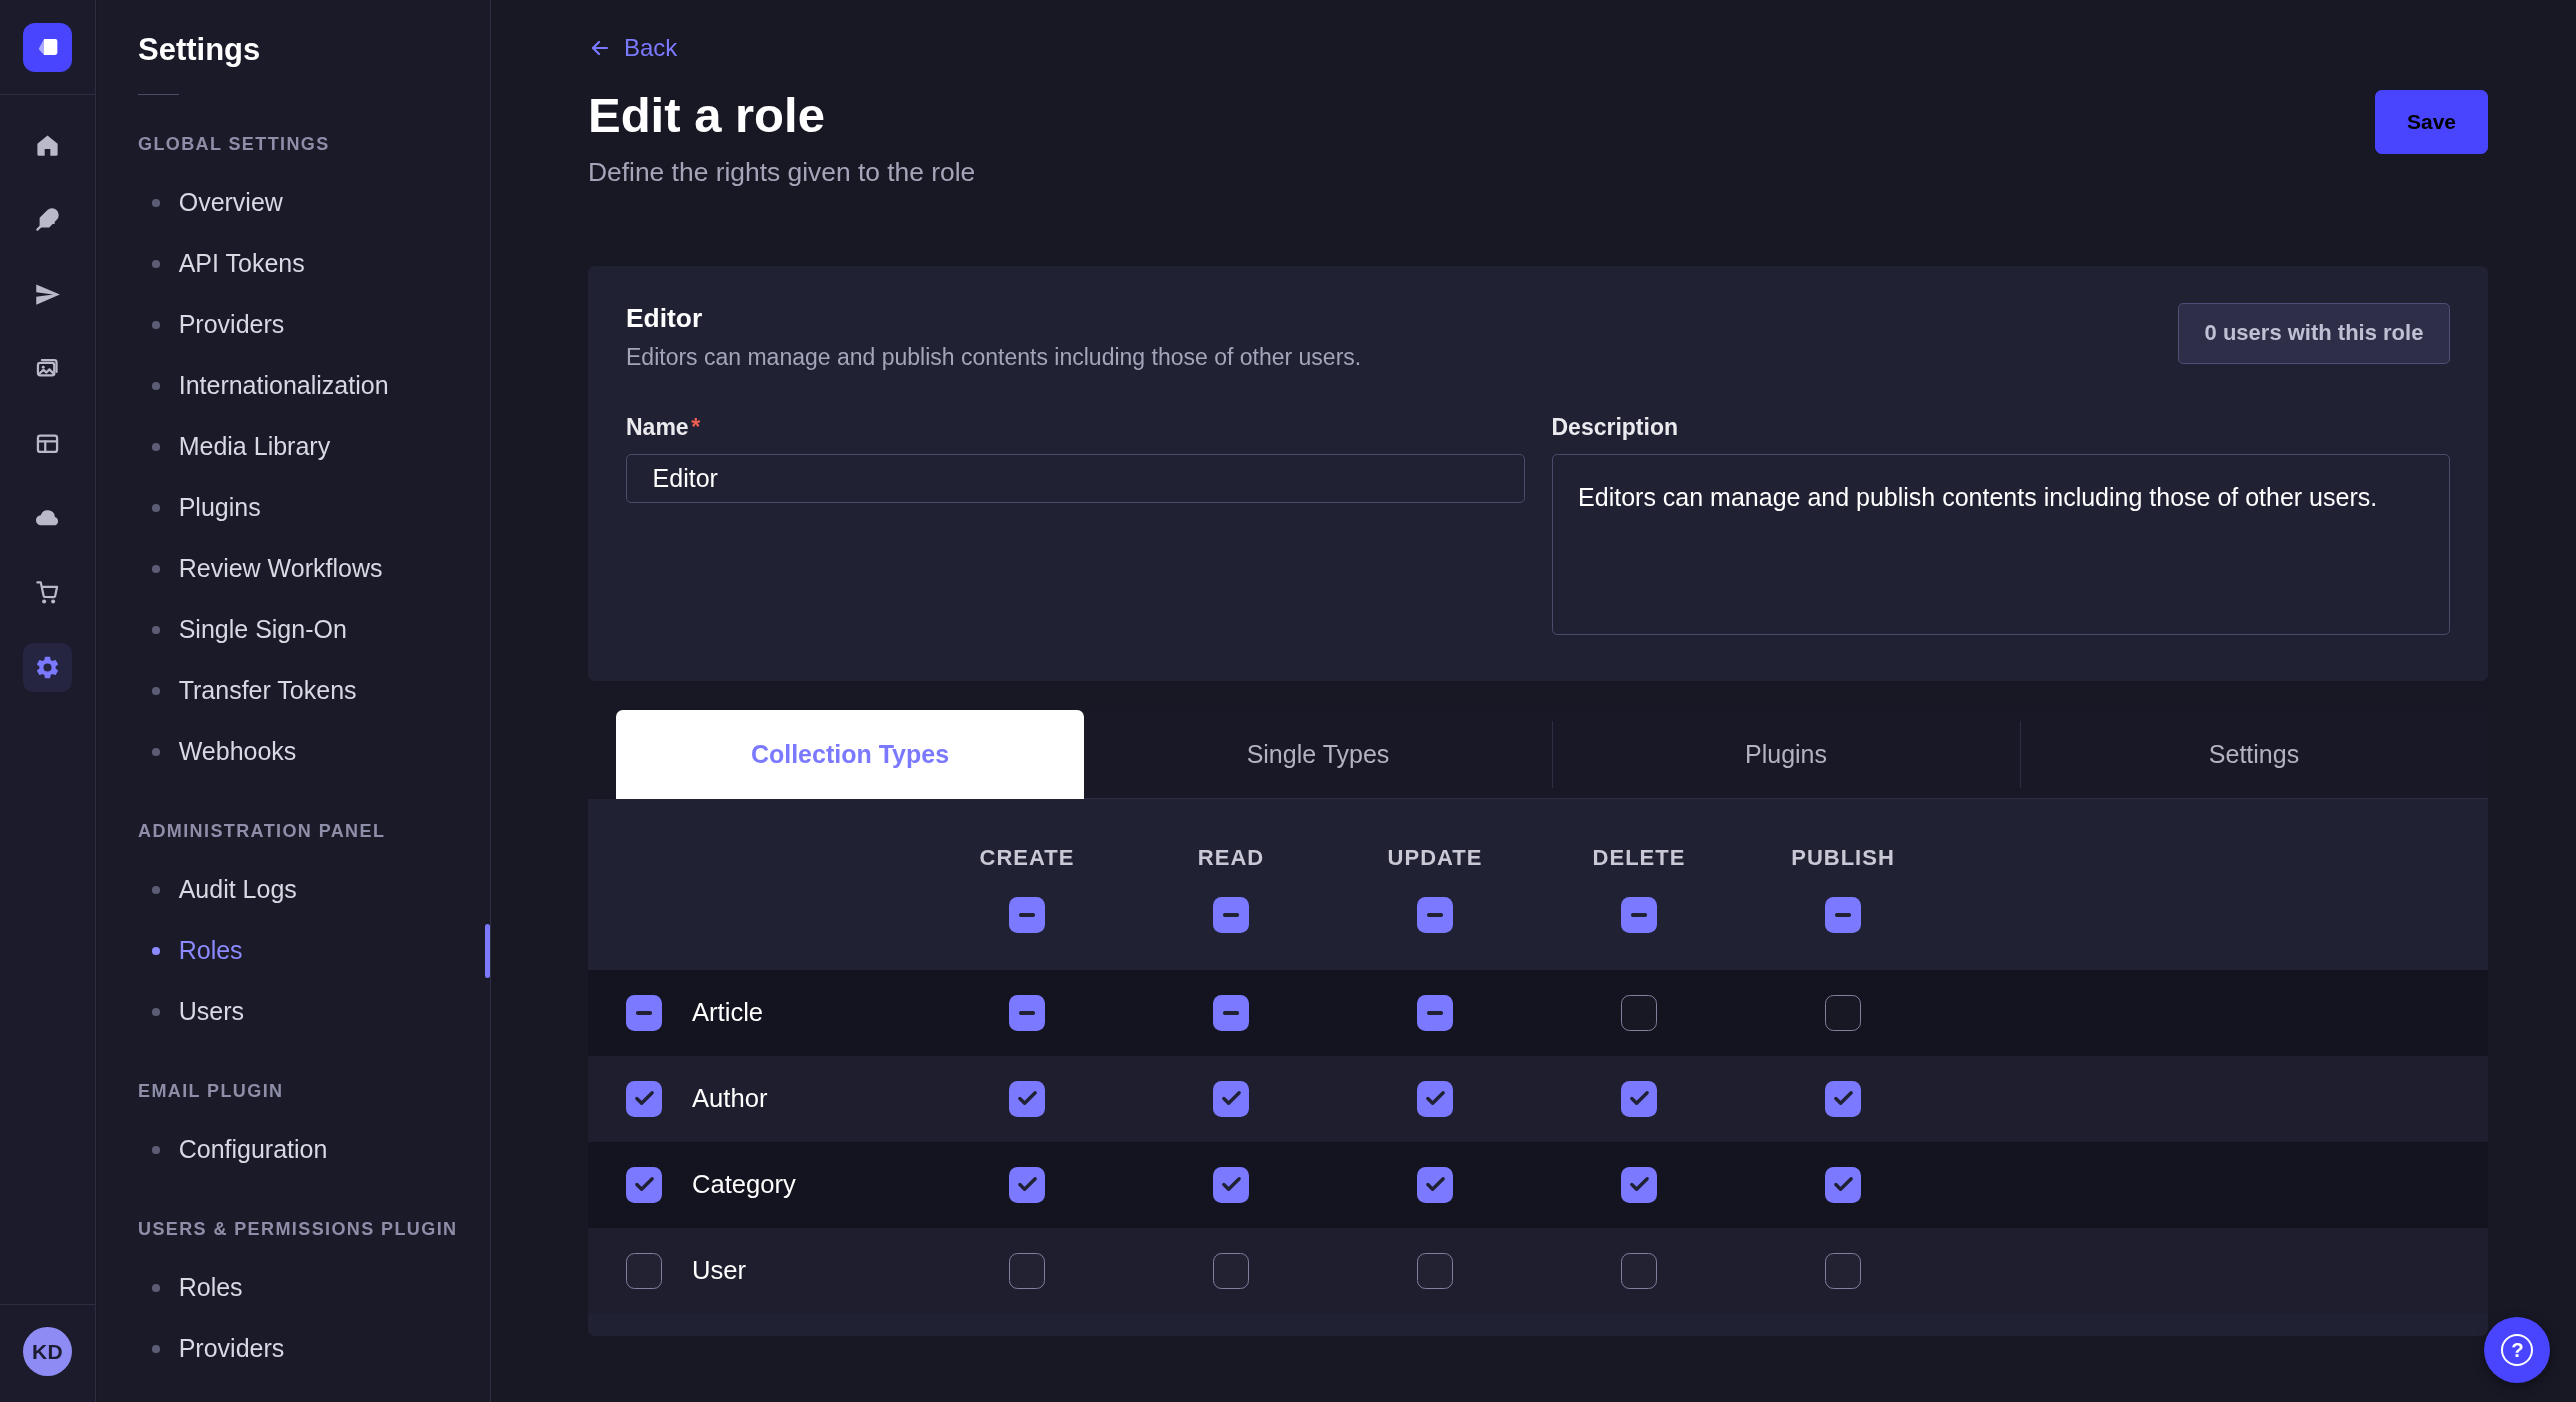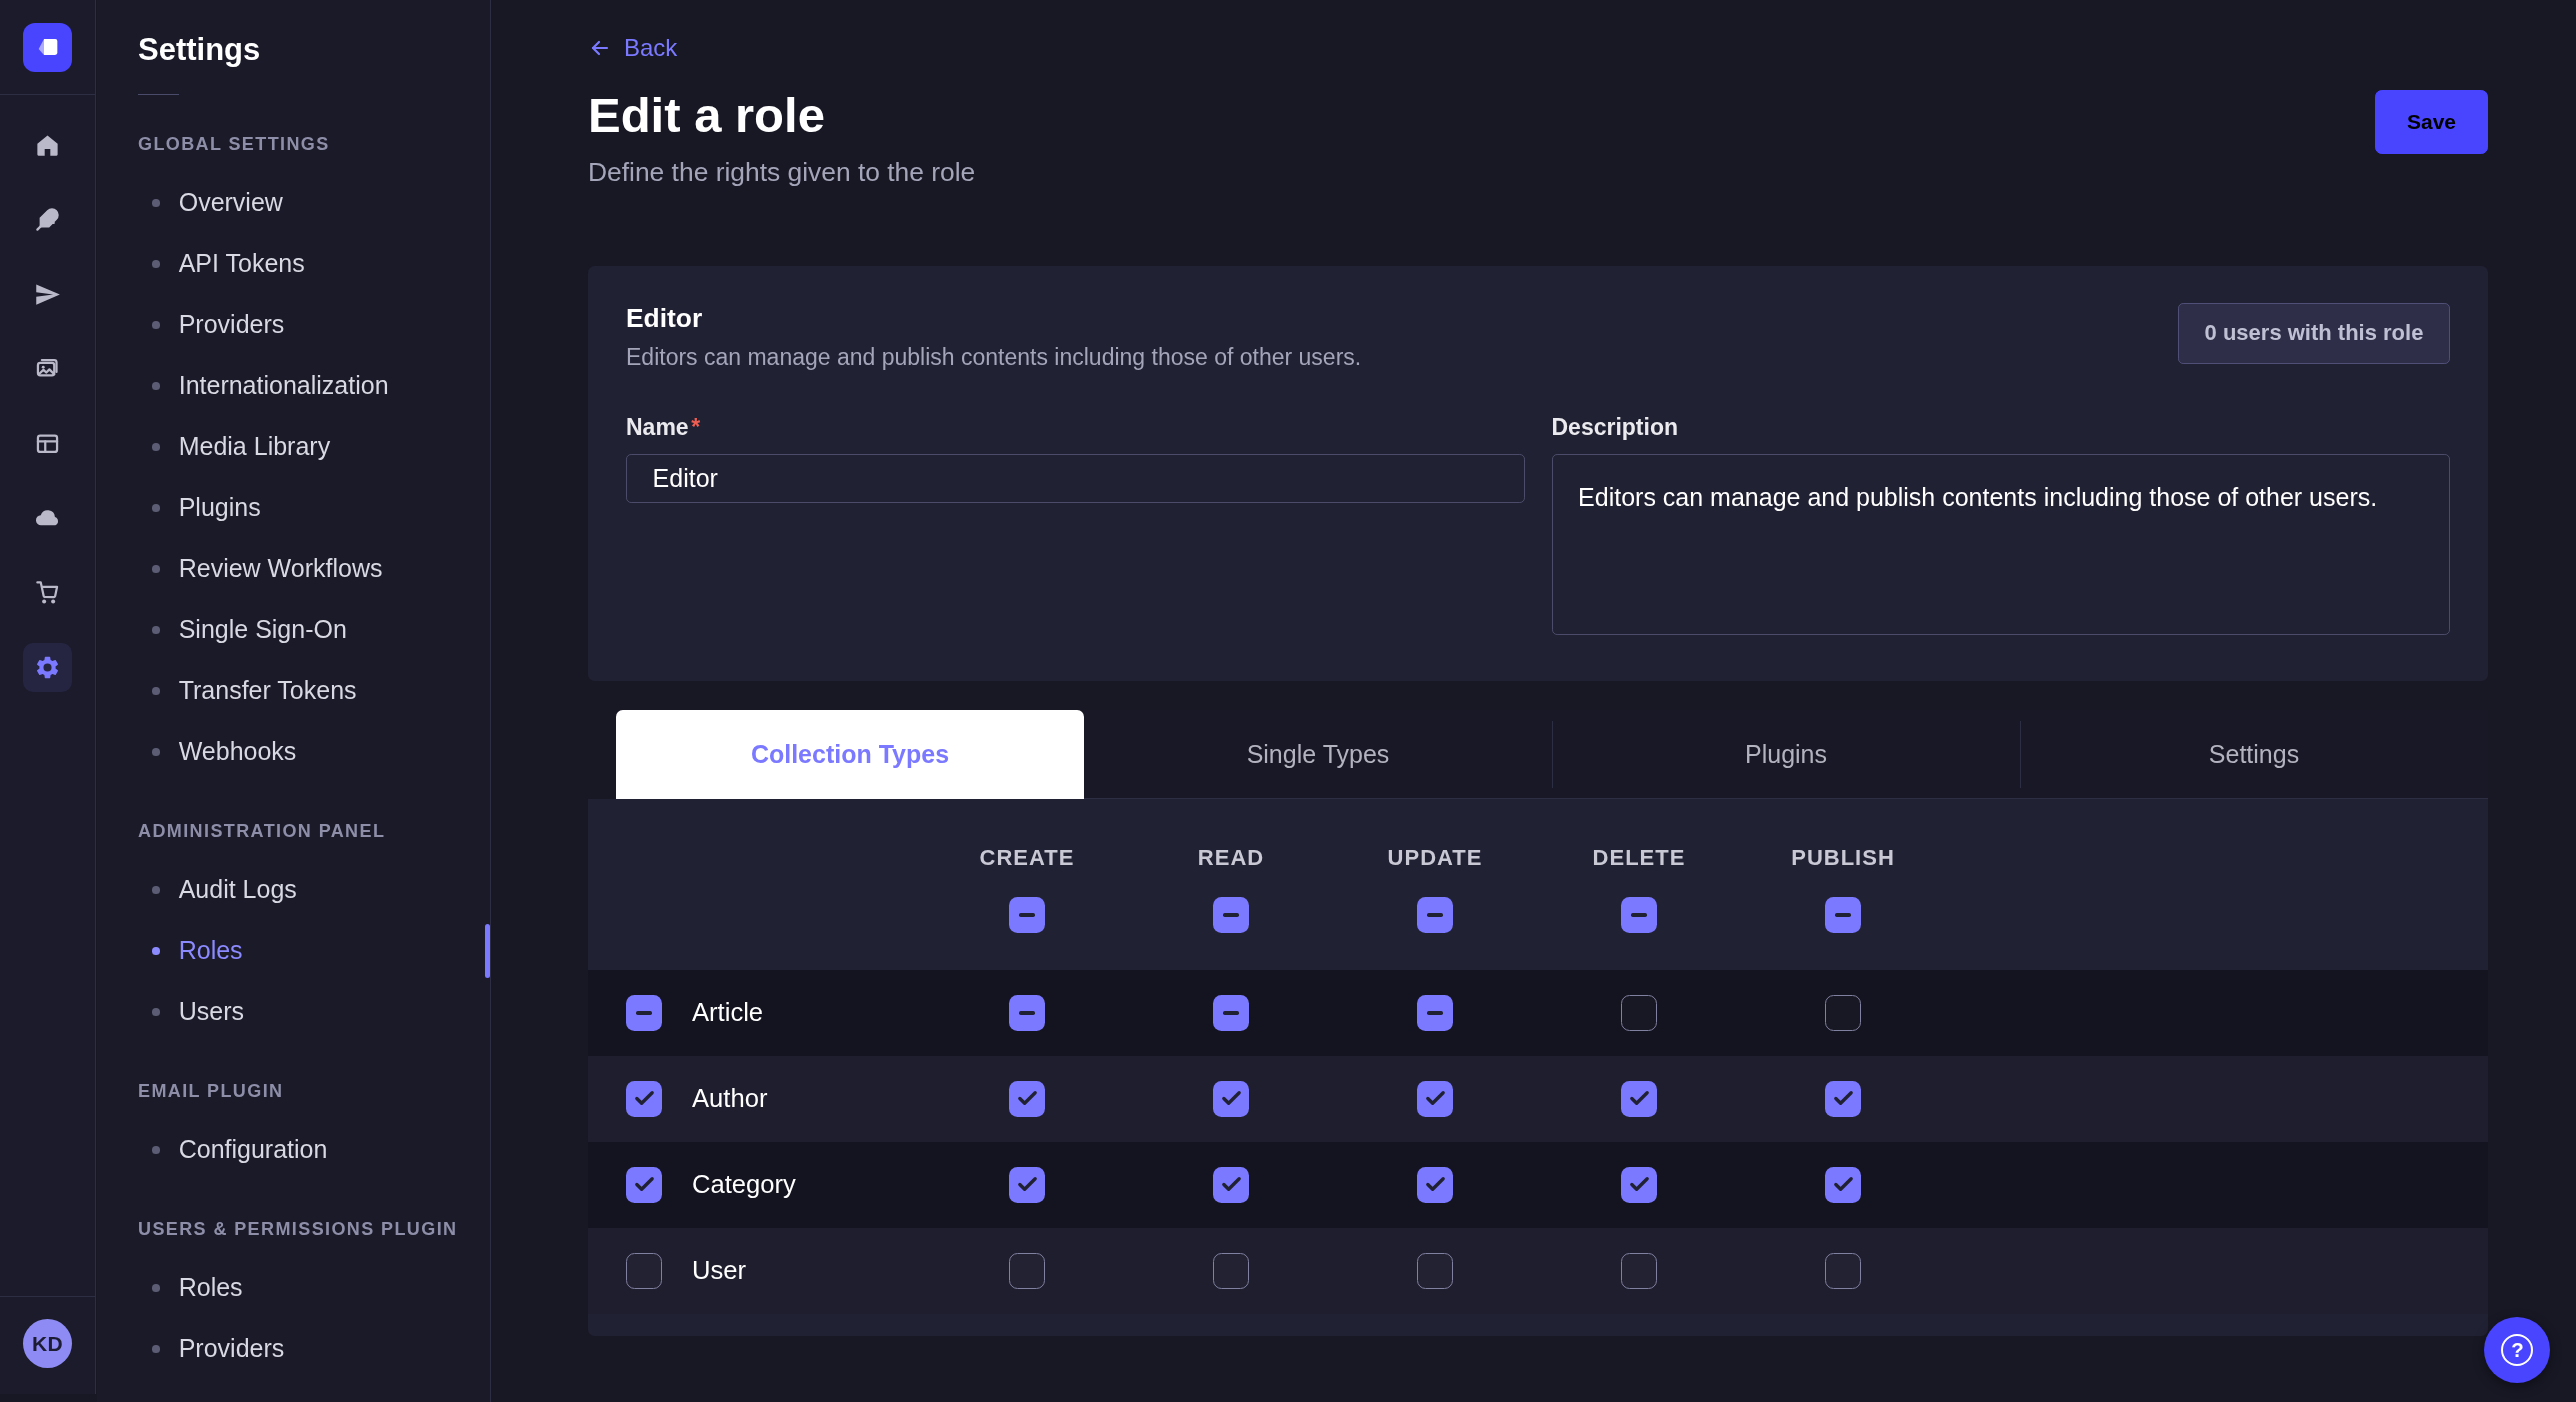--- a/index.html
+++ b/index.html
@@ -5,21 +5,21 @@
   * { margin:0; padding:0; box-sizing:border-box; }
   html,body { width:2576px; height:1402px; overflow:hidden; }
   body {
     background:#181825;
     font-family:"Liberation Sans", sans-serif;
     color:#ffffff;
     position:relative;
   }
 
   
-  .rail { position:absolute; left:0; top:0; bottom:8px; width:96px;
+  .rail { position:absolute; left:0; top:0; bottom:0; width:96px;
           background:#1b1b2b; border-right:0.9px solid #2d2d44;
           display:flex; flex-direction:column; align-items:center; }
   .rail-logo-box { width:96px; height:95px; display:flex; align-items:center;
                    justify-content:center; border-bottom:0.9px solid #2d2d44; }
   .logo { width:49px; height:49px; border-radius:12px; background:#4945ff;
           display:flex; align-items:center; justify-content:center; }
   .logo svg { width:32px; height:32px; }
   .rail-nav { margin-top:25.6px; display:flex; flex-direction:column; gap:25.6px;
               align-items:center; flex:1; }
   .rail-item { width:49px; height:49px; border-radius:10.2px; display:flex;

